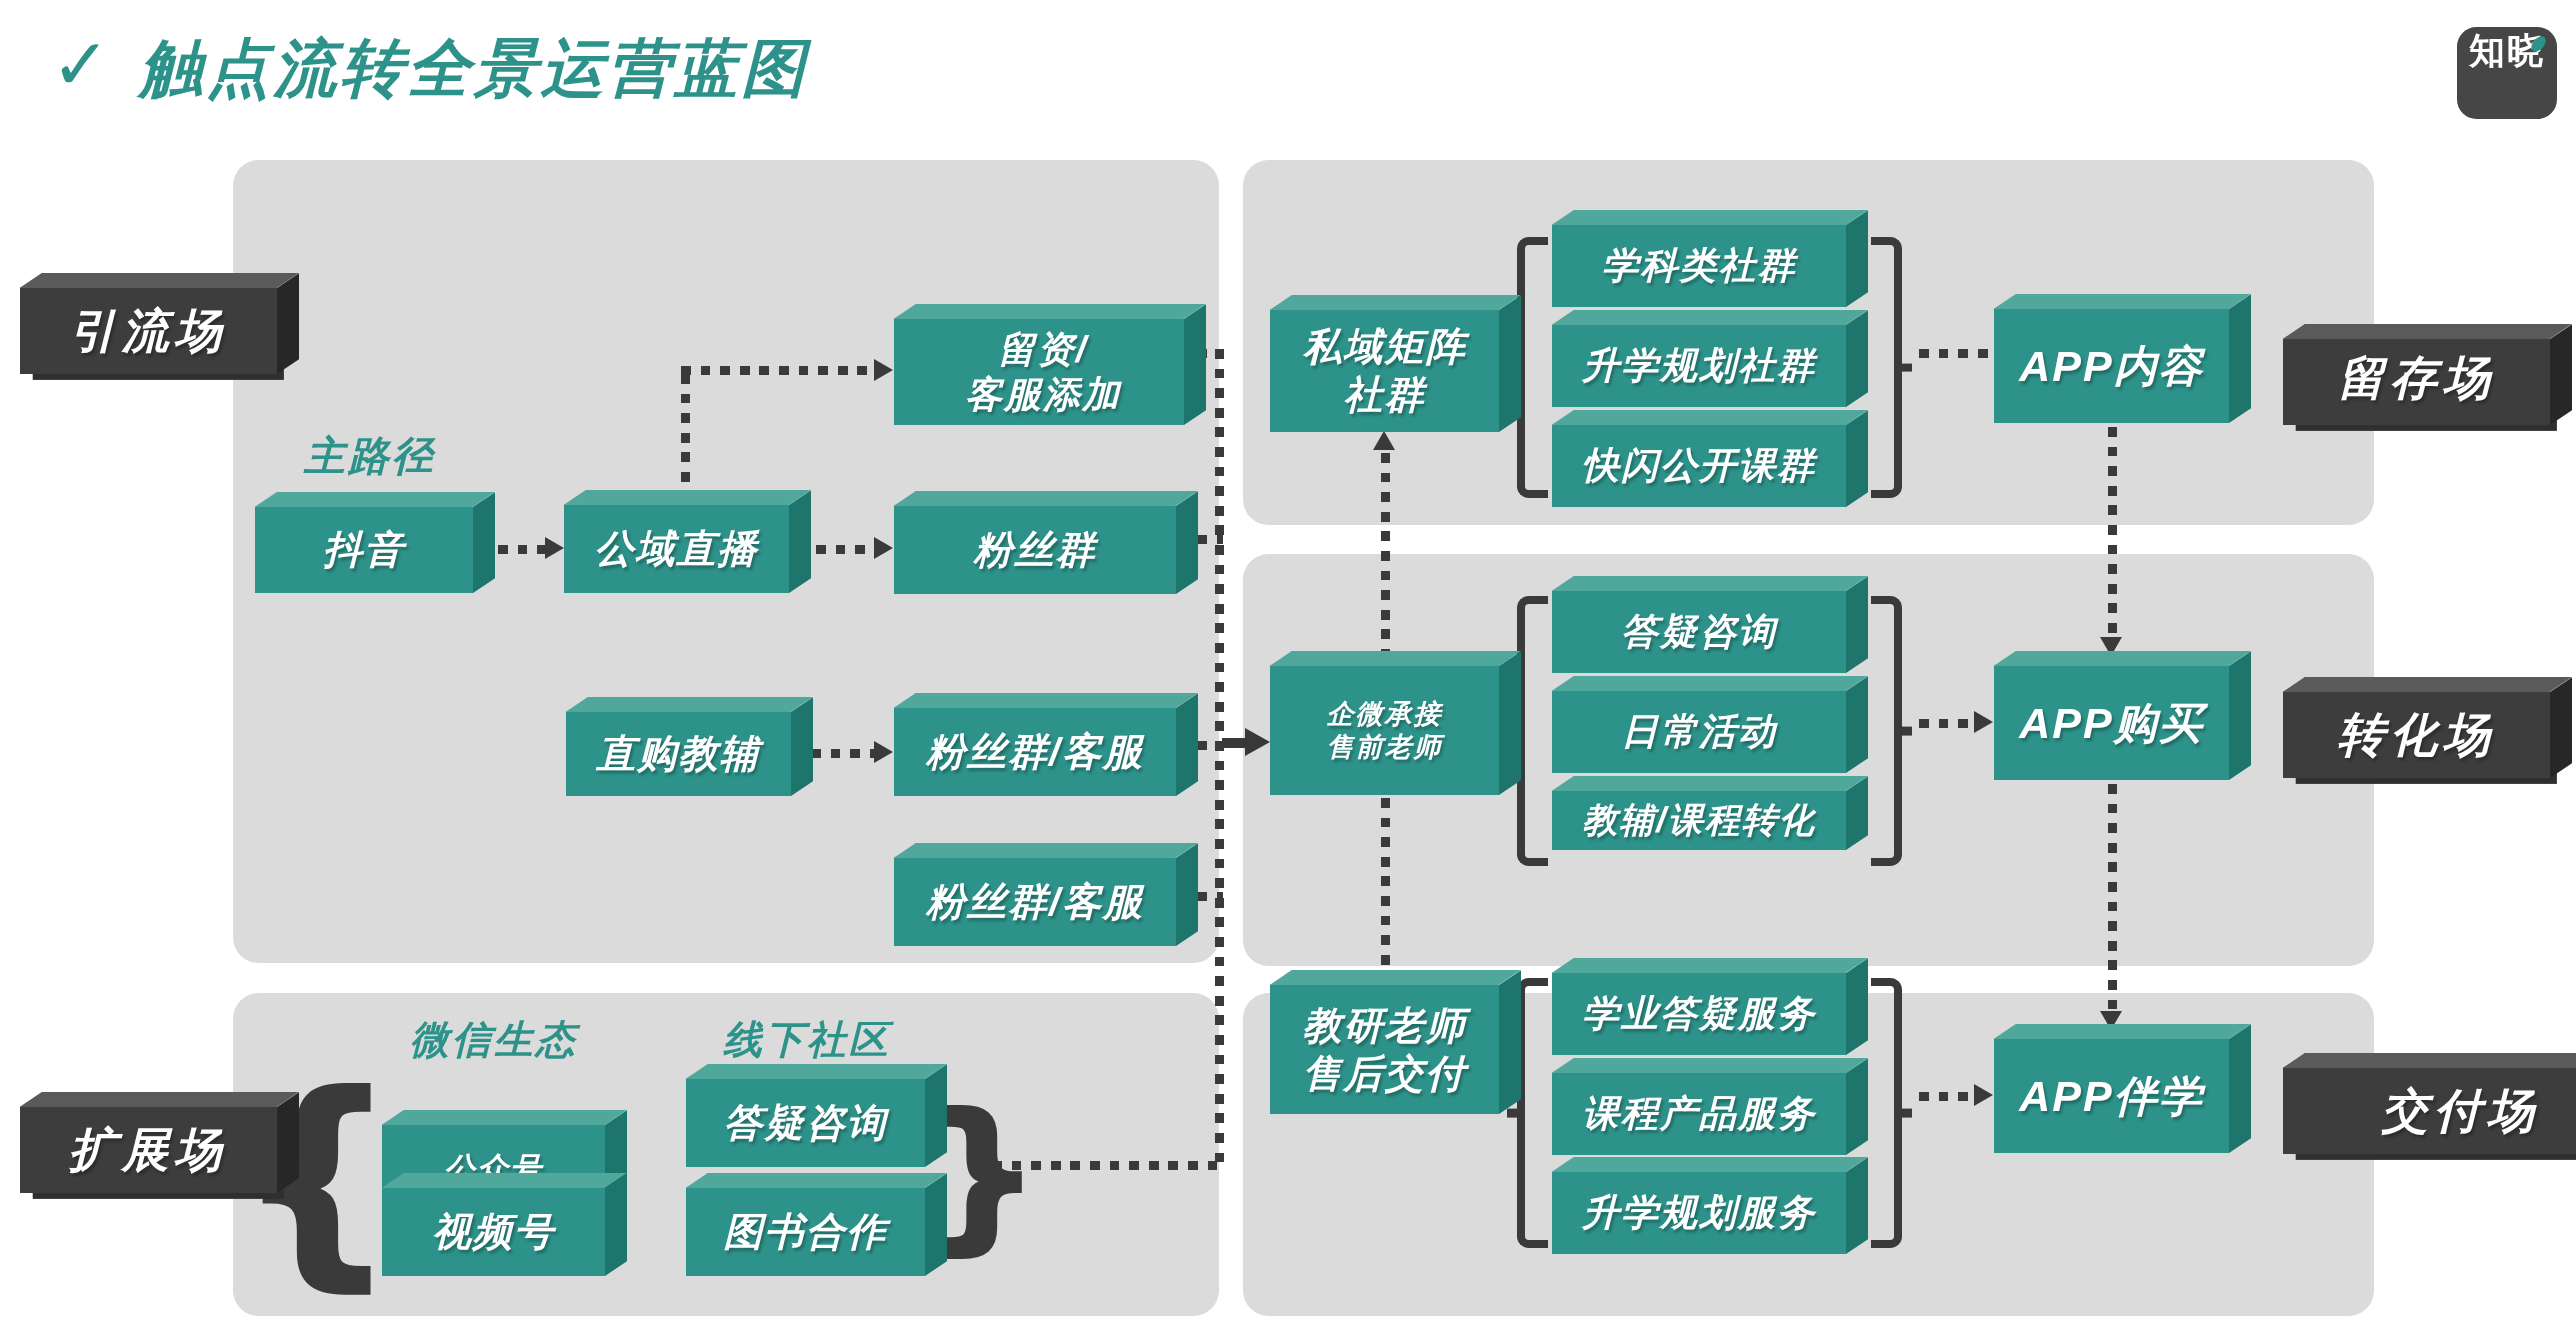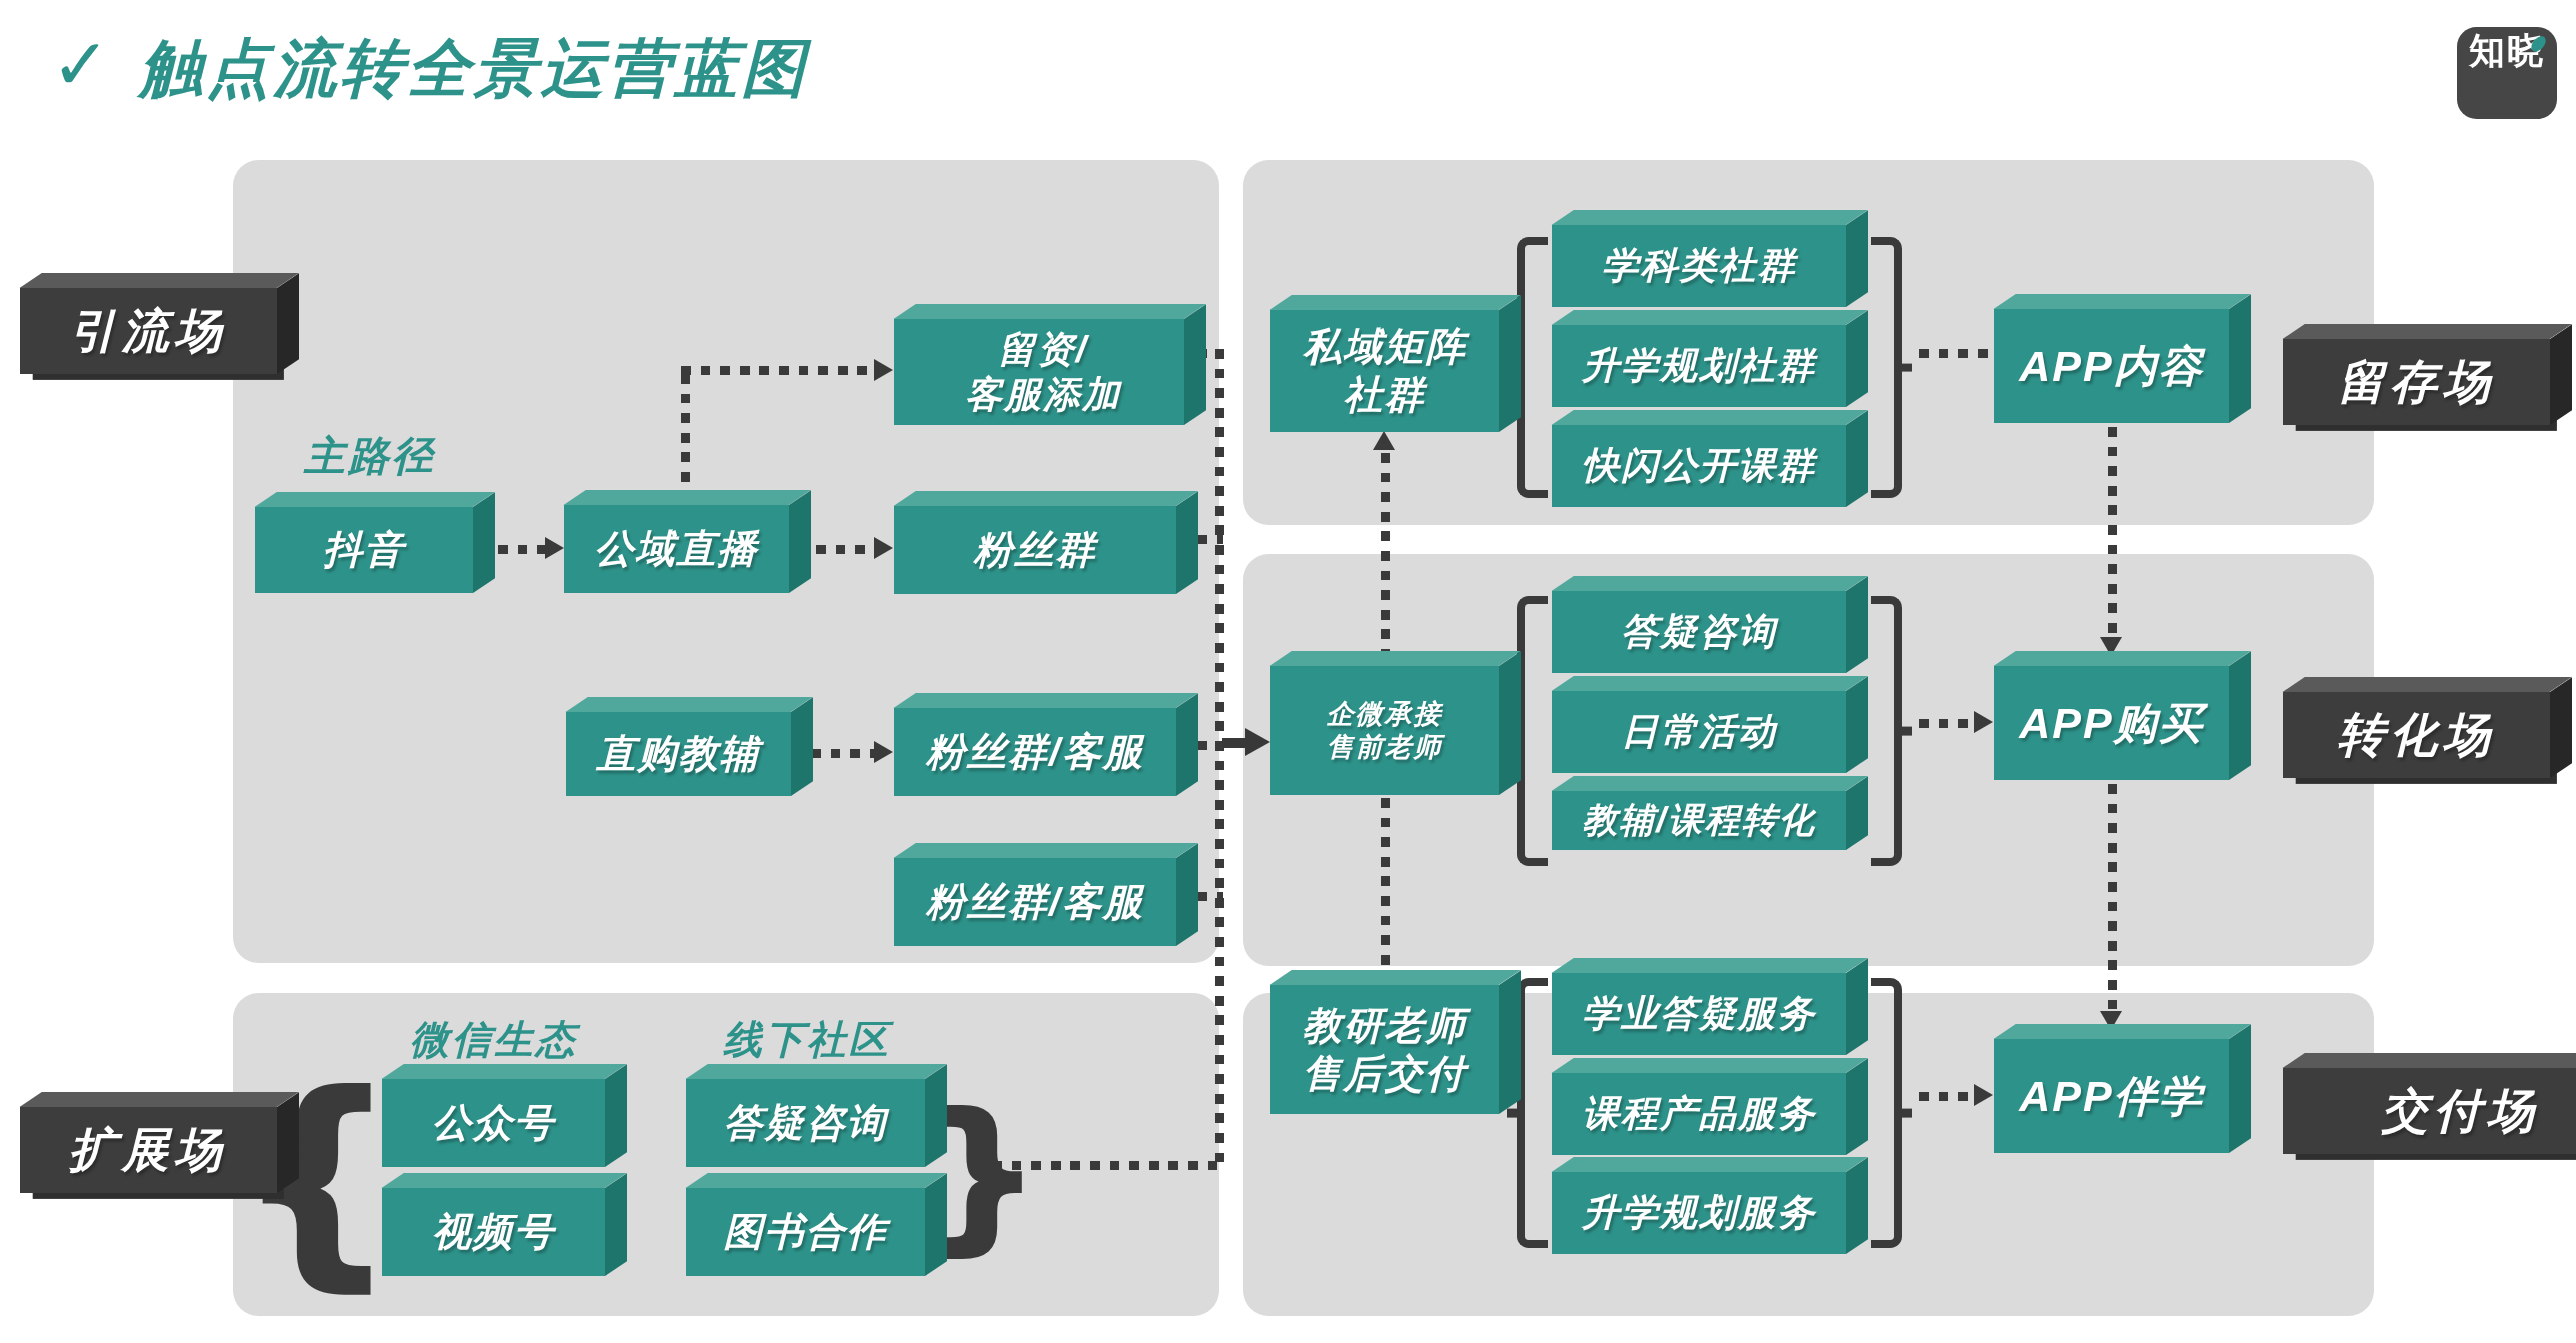--- a/index.html
+++ b/index.html
@@ -103,21 +103,21 @@
 
   <div class="vdot" style="left:2108px;top:427px;height:208px;"></div>
   <div class="ah ah-dn" style="left:2100px;top:637px;"></div>
   <div class="vdot" style="left:2108px;top:784px;height:225px;"></div>
   <div class="ah ah-dn" style="left:2100px;top:1011px;"></div>
 
   <div class="brace" style="left:282px;top:1060px;width:69px;height:235px;font-size:225px;">{</div>
   <div class="brace" style="left:948px;top:1090px;width:69px;height:167px;font-size:162px;">}</div>
 
   <div class="b3d dark zone" style="left:19.6px;top:288px;width:257px;height:86px;">引流场</div>
-  <div class="b3d dark zone" style="left:2283px;top:339px;width:267px;height:86px;">留存场</div>
+  <div class="b3d dark zone" style="left:2283px;top:339px;width:267px;height:86px;font-family:Liberation Mono, monospace;">留存场</div>
   <div class="b3d dark zone" style="left:2283px;top:692px;width:267px;height:86px;">转化场</div>
   <div class="b3d dark zone" style="left:2283px;top:1068px;width:267px;height:86px;padding-left:44px;">交付场</div>
   <div class="b3d dark zone" style="left:19.6px;top:1107px;width:257px;height:86px;">扩展场</div>
 
   <div class="tealtxt" style="left:304px;top:429px;font-size:41px;">主路径</div>
   <div class="tealtxt" style="left:410px;top:1013px;font-size:39px;">微信生态</div>
   <div class="tealtxt" style="left:723px;top:1013px;font-size:39px;">线下社区</div>
 
   <div class="b3d teal" style="left:255px;top:507px;width:218px;height:86px;font-size:39px;">抖音</div>
   <div class="b3d teal" style="left:564px;top:505px;width:225px;height:88px;font-size:39px;">公域直播</div>
@@ -142,19 +142,19 @@
   <div class="b3d teal" style="left:1552px;top:791px;width:294px;height:59px;font-size:35px;">教辅/课程转化</div>
   <div class="b3d teal" style="left:1994px;top:666px;width:235px;height:114px;font-size:43px;">APP购买</div>
 
   <div class="b3d teal" style="left:1270px;top:985px;width:229px;height:129px;font-size:39px;">教研老师
 售后交付</div>
   <div class="b3d teal" style="left:1552px;top:973px;width:294px;height:82px;font-size:37px;">学业答疑服务</div>
   <div class="b3d teal" style="left:1552px;top:1073px;width:294px;height:82px;font-size:37px;">课程产品服务</div>
   <div class="b3d teal" style="left:1552px;top:1172px;width:294px;height:82px;font-size:37px;">升学规划服务</div>
   <div class="b3d teal" style="left:1994px;top:1039px;width:235px;height:114px;font-size:43px;">APP伴学</div>
 
-  <div class="b3d teal" style="left:382px;top:1079px;width:223px;height:88px;font-size:39px;">公众号</div>
+  <div class="b3d teal" style="left:382px;top:1125px;width:223px;height:88px;font-size:31px;">公众号</div>
   <div class="b3d teal" style="left:382px;top:1188px;width:223px;height:88px;font-size:39px;">视频号</div>
   <div class="b3d teal" style="left:686px;top:1079px;width:239px;height:88px;font-size:39px;">答疑咨询</div>
   <div class="b3d teal" style="left:686px;top:1188px;width:239px;height:88px;font-size:39px;">图书合作</div>
 
 </div>
 
 
 </body></html>

